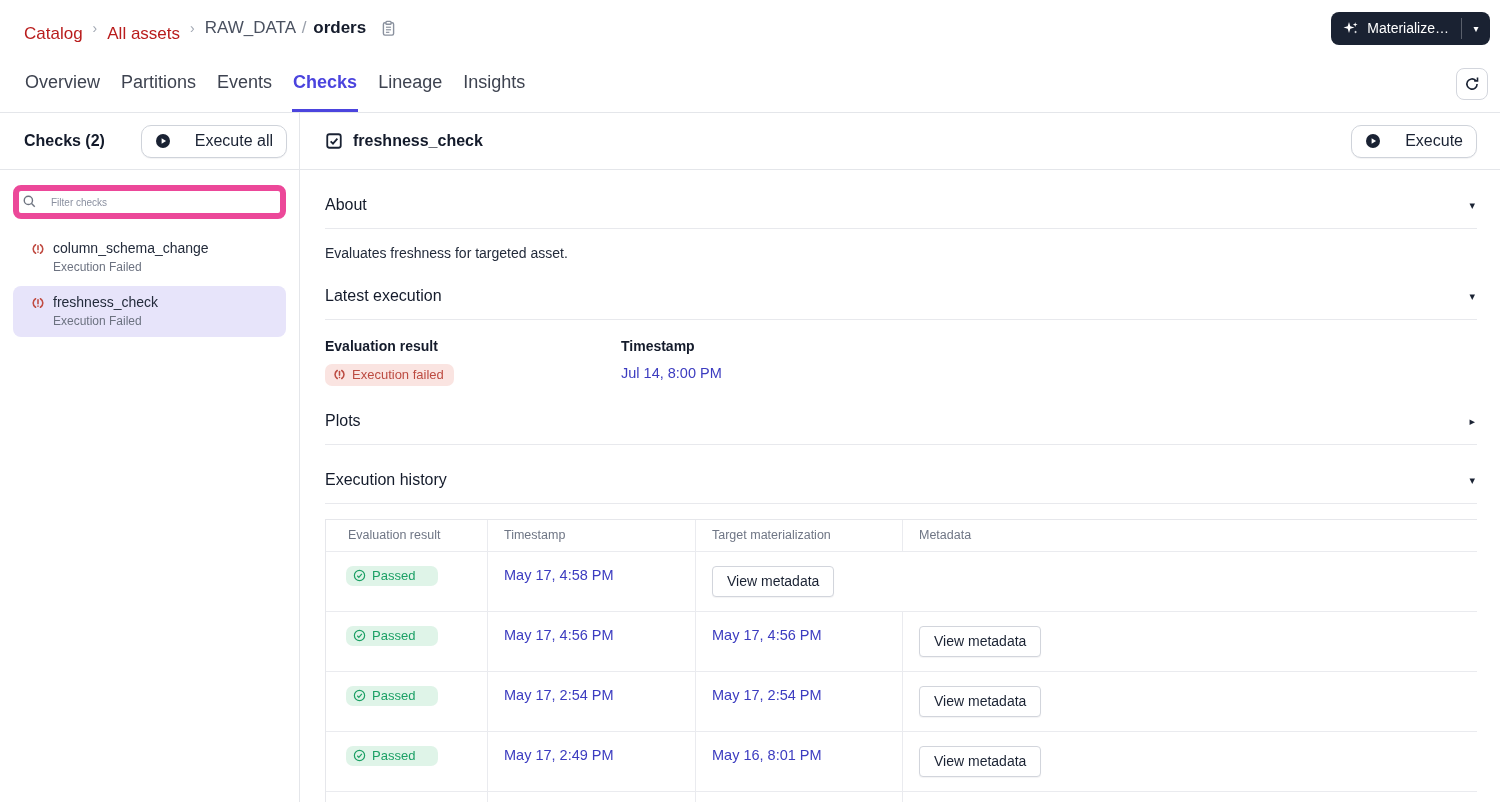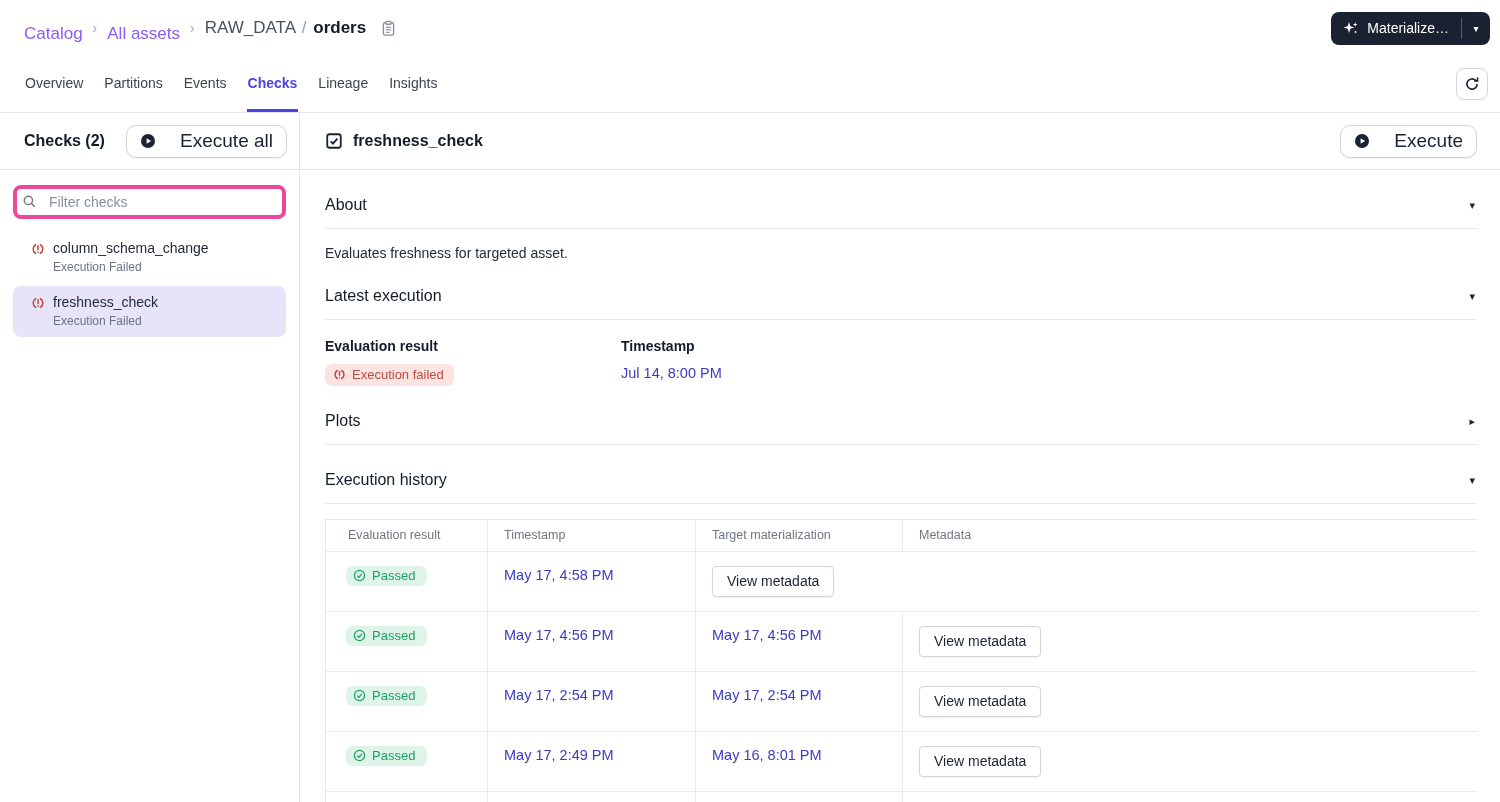--- a/index.html
+++ b/index.html
@@ -3,54 +3,54 @@
 <meta charset="utf-8">
 <style>
   * { margin:0; padding:0; box-sizing:border-box; }
   html,body { background:#fff; }
   body { font-family:"Liberation Sans", sans-serif; color:#1A2233; }
   .app { width:1500px; height:802px; background:#fff; overflow:hidden; position:relative; }
 
   
   .topbar { height:56px; display:flex; align-items:center; padding:0 10px 0 24px; }
   .crumbs { display:flex; align-items:center; gap:10px; font-size:17px; color:#4A5160; font-weight:500; }
-  .crumb { color:#8b5cf6; text-decoration:none; cursor:pointer;margin-top:12px; }
+  .crumb { color:#b91c1c; text-decoration:none; cursor:pointer;margin-top:12px; }
   .crumb-sep { color:#A2A8B3; font-size:14px; font-weight:400; }
   .crumb-group { color:#4A5160;margin-top:44px; }
   .crumb-slash { color:#9AA0AB; font-weight:400; margin:0 2px; }
   .crumb-asset { color:#141B2B; font-weight:700; }
   .clip-icon { display:inline-flex; margin-left:4px; }
 
   .mat-btn { margin-left:auto; display:flex; align-items:stretch; background:var(--dark_button,#1A2232);
              border-radius:8px; overflow:hidden; height:33px; cursor:pointer; }
   .mat-main { display:flex; align-items:center; gap:8px; padding:0 12px; color:#fff; font-size:14px; font-weight:500; }
   .mat-split { width:1px; background:rgba(255,255,255,.28); margin:6px 0; }
   .mat-caret { display:flex; align-items:center; justify-content:center; width:28px; color:#fff; font-size:10px; }
 
   
   .tabbar { height:57px; border-bottom:1px solid #E4E6EA; display:flex; align-items:stretch; padding:0 12px 0 24px; gap:19px; }
-  .tab { display:flex; align-items:center; font-size:14px; font-weight:500; color:#3E4350; cursor:pointer;
+  .tab { display:flex; align-items:center; font-size:18px; font-weight:500; color:#3E4350; cursor:pointer;
          border-bottom:3px solid transparent; padding:0 1px; }
   .tab.active { color:var(--accent,#4B44DE); border-bottom-color:var(--accent,#4B44DE); font-weight:600; }
   .refresh-btn { margin-left:auto; align-self:center; width:32px; height:32px; border:1px solid #D3D6DD; border-radius:8px;
                  background:#fff; display:flex; align-items:center; justify-content:center; cursor:pointer; }
 
   
   .content { display:flex; height:689px; }
   .sidebar { width:300px; border-right:1px solid #E4E6EA; display:flex; flex-direction:column; flex:none; }
   .side-head { height:57px; flex:none; border-bottom:1px solid #E4E6EA; display:flex; align-items:center; padding:0 12px 0 24px; }
   .side-title { font-size:16px; font-weight:700; color:#141B2B; }
   .btn { display:inline-flex; align-items:center; gap:24px; background:#fff; border:1px solid #CFD3DA; border-radius:10px;
-         height:33px; padding:0 13px; font-size:19px; font-weight:500; color:#1A2233; cursor:pointer;
+         height:33px; padding:0 13px; font-size:16px; font-weight:500; color:#1A2233; cursor:pointer;
          box-shadow:0 1px 1px rgba(16,22,40,.05); font-family:inherit; }
   .side-head .btn { margin-left:auto; }
   .side-body { padding:15px 13px; }
   .filter-wrap { position:relative; }
-  .filter-input { width:100%; height:34px; border:4px solid #ec4899; border-radius:8px; padding:0 10px 0 32px;
-                  font-size:14px; color:#1A2233; outline:none; font-family:inherit; }
+  .filter-input { width:100%; height:34px; border:6px solid #ec4899; border-radius:8px; padding:0 10px 0 32px;
+                  font-size:10px; color:#1A2233; outline:none; font-family:inherit; }
   .filter-input::placeholder { color:#8A90A0; }
   .filter-icon { position:absolute; left:9px; top:9px; }
   .check-list { margin-top:13px; display:flex; flex-direction:column; gap:3px; }
   .check-item { display:flex; gap:8px; padding:8px 12px 9px 18px; border-radius:8px; cursor:pointer; }
   .check-item.selected { background:var(--selected_bg,#E7E4FA); }
   .check-item .fi { margin-top:2px; flex:none; }
   .check-name { font-size:14px; color:#232B3B; }
   .check-status { font-size:12px; color:#6C7280; margin-top:4px; }
 
   
@@ -64,21 +64,21 @@
   .section-head h2 { font-size:16px; font-weight:400; color:#141B2B; }
   .caret { font-size:11px; color:#1A2233; cursor:pointer; line-height:1; padding:2px; }
 
   .about-body { margin-top:16px; font-size:14px; color:#232B3B; }
 
   .latest-grid { margin-top:18px; display:grid; grid-template-columns:296px 1fr; }
   .field-label { font-size:14px; font-weight:700; color:#141B2B; }
   .field-value { margin-top:10px; }
   .badge { display:inline-flex; align-items:center; gap:6px; border-radius:7px; padding:3px 10px 4px 8px; font-size:13px; }
   .badge.fail { background:var(--fail_bg,#FAE4E1); color:var(--fail_fg,#BC4B41); }
-  .pill.pass { display:inline-flex; align-items:center; gap:6px; border-radius:7px; padding:2px 12px 3px 7px;
+  .pill.pass { display:inline-flex; align-items:center; gap:6px; border-radius:7px; padding:2px 23px 3px 7px;
                background:var(--pass_bg,#DFF4E8); color:var(--pass_fg,#1CA065); font-size:13px; font-weight:500; }
   .link-ts { color:var(--link,#3C3CC0); font-size:14.5px; cursor:pointer; }
 
   
   .htable { margin-top:15px; border-top:1px solid #E6E7EB; border-left:1px solid #E6E7EB; }
   .hrow { display:grid; grid-template-columns:162px 208px 207px 1fr; border-bottom:1px solid #EAEBEF; }
   .hrow > div { border-right:1px solid #EAEBEF; }
   .hrow > div:last-child { border-right:none; }
   .hrow.head > div { padding:8px 16px 9px; font-size:12.5px; color:#6F7685; }
   .hrow.head > div:first-child { padding-left:22px; }

